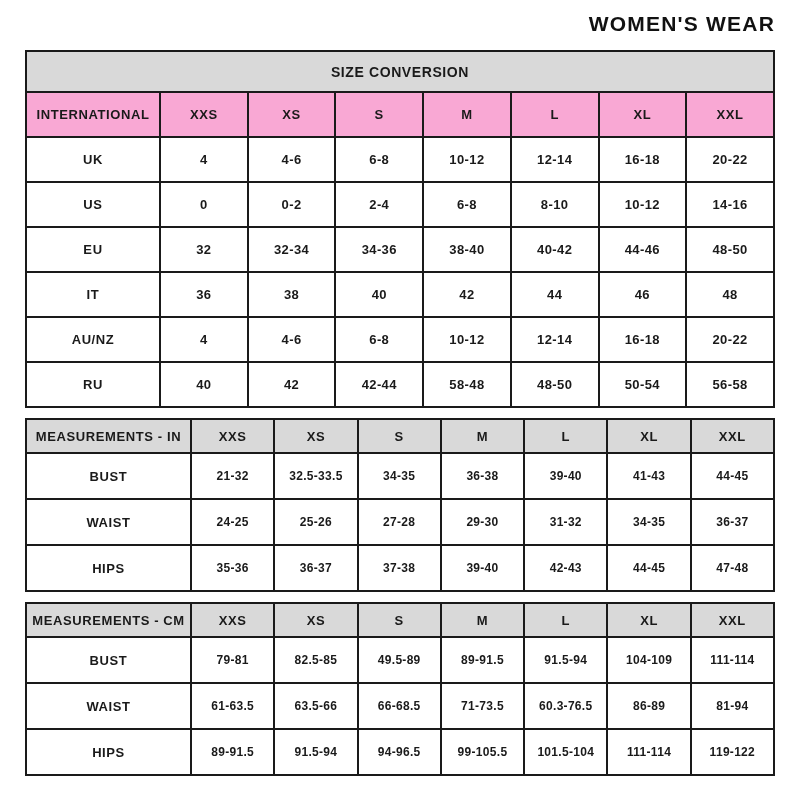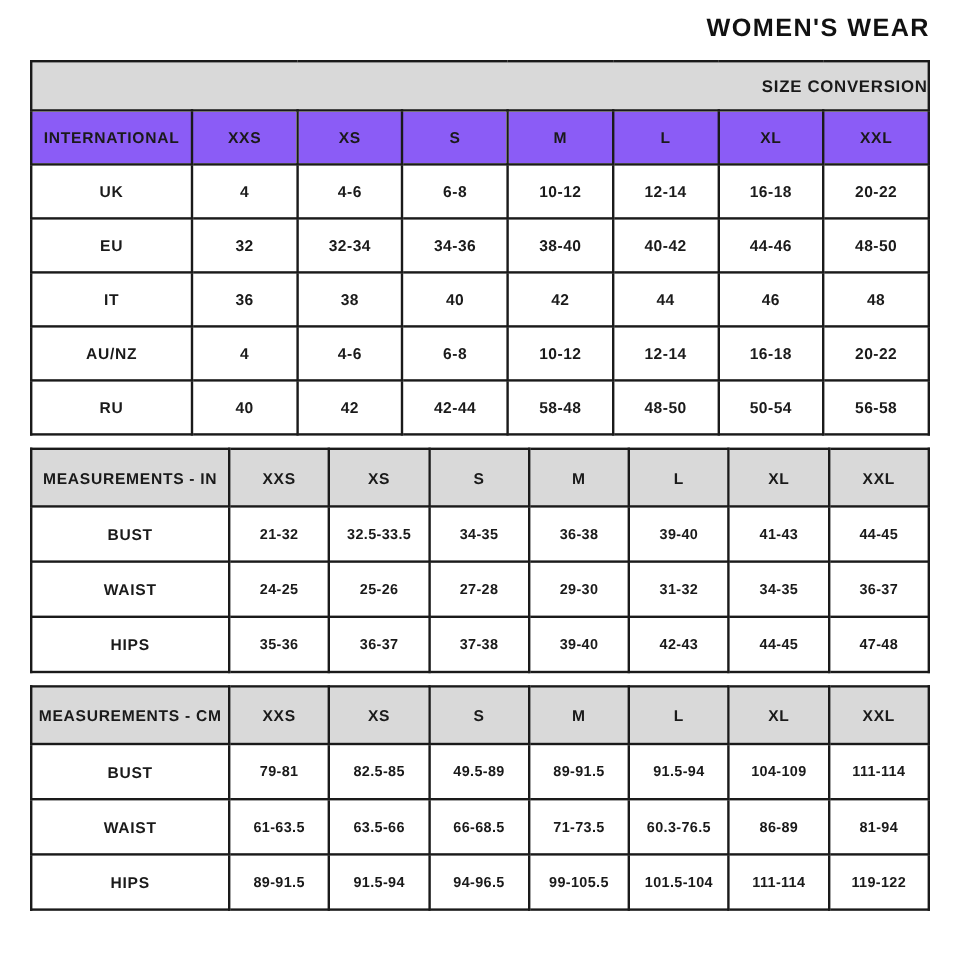--- a/index.html
+++ b/index.html
@@ -40,38 +40,37 @@
     white-space: nowrap;
   }
   
   .t-conv col.c-first { width: 134px; }
   .t-conv tr.band-row { height: 41px; }
   .t-conv th.band {
     background: #d9d9d9;
     font-size: 14px;
     font-weight: 700;
     letter-spacing: 0.6px;
-    text-align: right;
   }
   .t-conv tr.head-row { height: 45px; }
   .t-conv th.colhead {
-    background: #8b5cf6;
+    background: #f9a8d4;
     font-size: 13px;
     font-weight: 700;
     letter-spacing: 0.6px;
   }
   .t-conv tbody tr { height: 45px; }
   .t-conv td {
     font-size: 13px;
     font-weight: 600;
     letter-spacing: 0.4px;
   }
   
   .t-meas col.c-first { width: 165px; }
-  .t-meas tr.head-row { height: 48px; }
+  .t-meas tr.head-row { height: 34px; }
   .t-meas th {
     background: #d9d9d9;
     font-size: 13px;
     font-weight: 700;
     letter-spacing: 0.6px;
   }
   .t-meas tbody tr { height: 46px; }
   .t-meas td {
     font-size: 12px;
     font-weight: 700;
@@ -114,20 +113,30 @@
     <tbody>
       <tr>
         <td class="lbl">UK</td>
         <td>4</td>
         <td>4-6</td>
         <td>6-8</td>
         <td>10-12</td>
         <td>12-14</td>
         <td>16-18</td>
         <td>20-22</td>
+      </tr>
+      <tr>
+        <td class="lbl">US</td>
+        <td>0</td>
+        <td>0-2</td>
+        <td>2-4</td>
+        <td>6-8</td>
+        <td>8-10</td>
+        <td>10-12</td>
+        <td>14-16</td>
       </tr>
       <tr>
         <td class="lbl">EU</td>
         <td>32</td>
         <td>32-34</td>
         <td>34-36</td>
         <td>38-40</td>
         <td>40-42</td>
         <td>44-46</td>
         <td>48-50</td>

